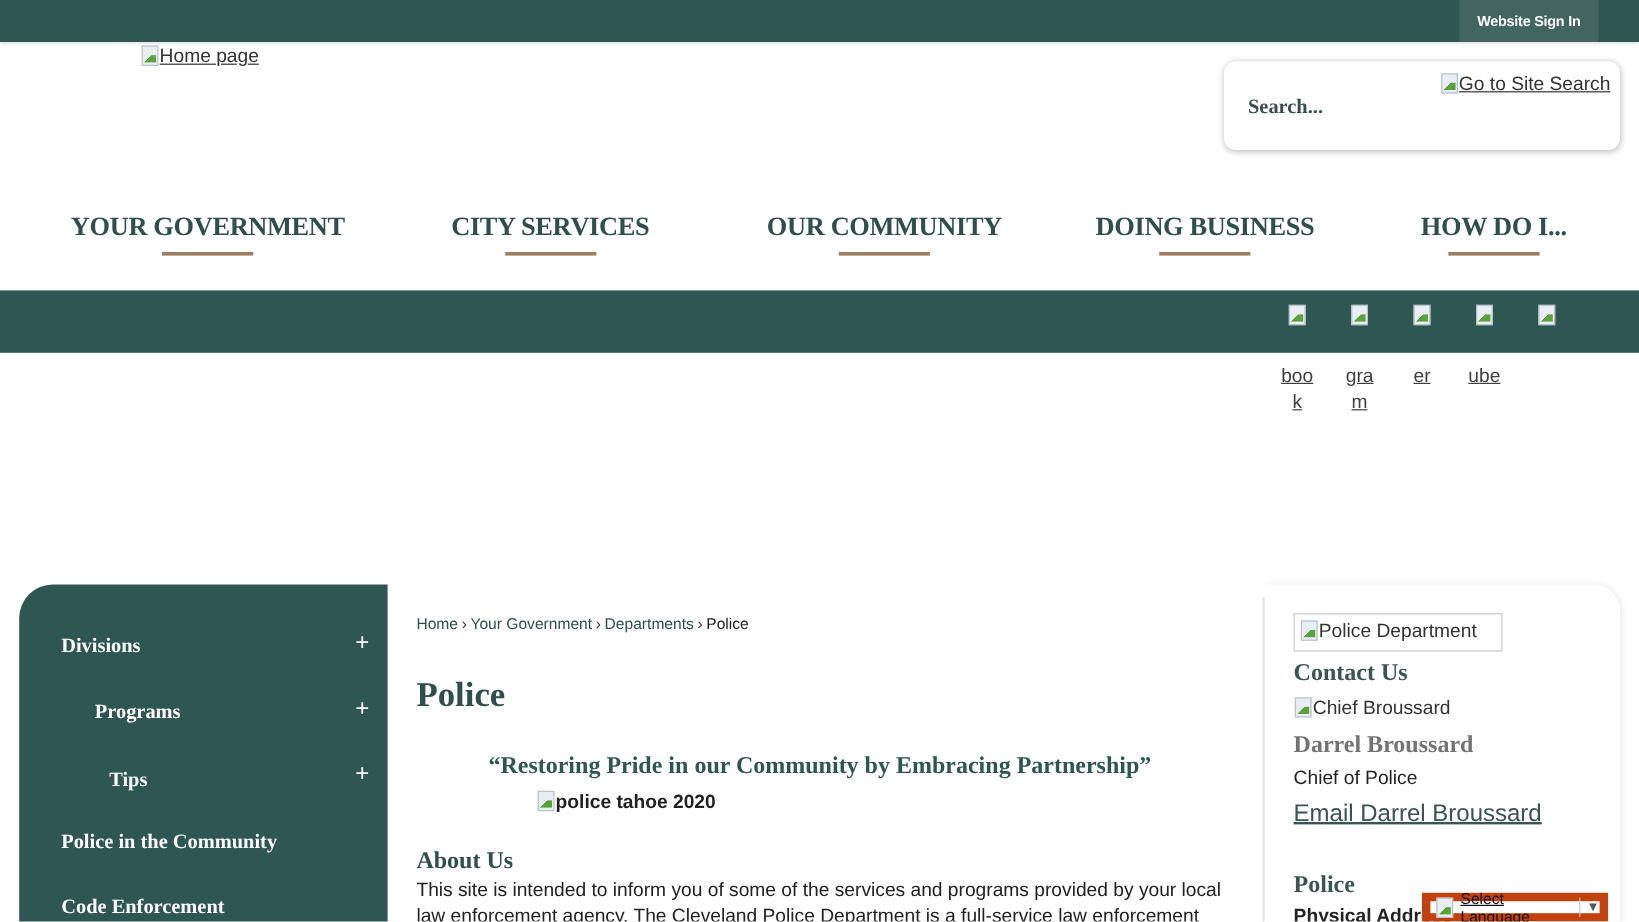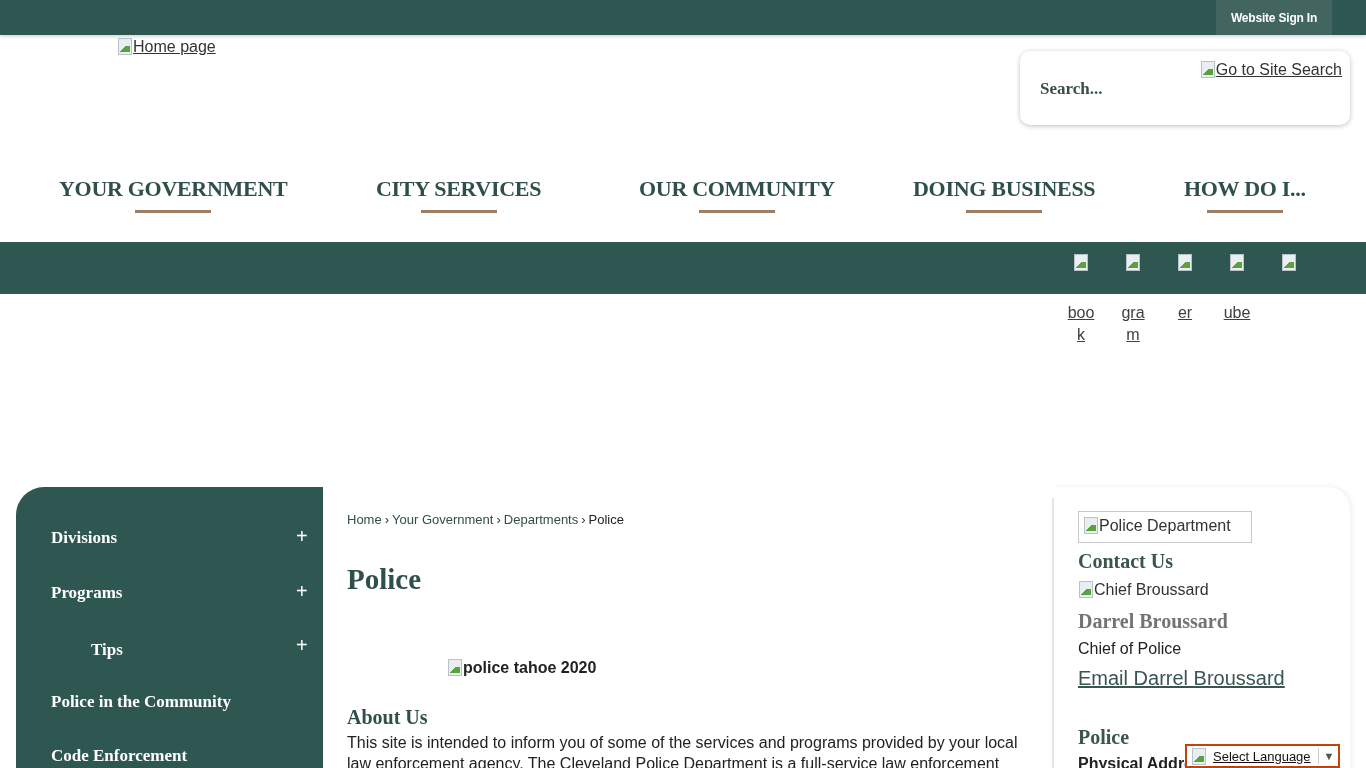--- a/index.html
+++ b/index.html
@@ -47,21 +47,21 @@
   .contact-card { position: absolute; left: 1054px; top: 487px; width: 296px; height: 300px; border-top-right-radius: 22px; box-shadow: 2px -1px 4px rgba(0,0,0,0.06); }
   .dept-img { position: absolute; left: 24px; top: 24px; width: 174px; height: 32px; border: 1px solid #c8c8c8; font-size: 16px; color: #333; padding: 5px 4px; white-space: nowrap; }
   .contact-h { position: absolute; left: 24px; top: 63px; font-family: "Liberation Serif", serif; font-weight: bold; font-size: 20px; color: #3a5550; }
   .chief-img { position: absolute; left: 24px; top: 94px; font-size: 16px; color: #333; }
   .chief-name { position: absolute; left: 24px; top: 123px; font-family: "Liberation Serif", serif; font-weight: bold; font-size: 20px; color: #737373; }
   .chief-title { position: absolute; left: 24px; top: 153px; font-size: 16px; color: #222; }
   .chief-email { position: absolute; left: 24px; top: 180px; font-size: 20px; color: #3a5550; text-decoration: underline; }
   .police-h { position: absolute; left: 24px; top: 239px; font-family: "Liberation Serif", serif; font-weight: bold; font-size: 20px; color: #3a5550; }
   .phys-addr { position: absolute; left: 24px; top: 268px; font-size: 16px; font-weight: bold; color: #222; white-space: nowrap; }
 
-  .lang { position: absolute; left: 1185px; top: 744px; width: 155px; height: 24px; background: #fff; border: 2px solid #c2410c; display: flex; align-items: center; padding-left: 4px; }
+  .lang { position: absolute; left: 1185px; top: 744px; width: 155px; height: 24px; background: #fff; border: 7px solid #c2410c; display: flex; align-items: center; padding-left: 4px; }
   .lang .text { margin-left: 6px; font-size: 13px; color: #111; text-decoration: underline; }
   .lang .sep { width: 1px; height: 16px; background: #ccc; margin-left: 7px; }
   .lang .arrow { margin-left: 5px; font-size: 11px; color: #555; }
 </style>
 </head>
 <body>
 
 <div class="topbar">
   <a class="signin" style="text-decoration:none;">Website Sign In</a>
 </div>
@@ -88,33 +88,34 @@
 <div class="band"></div>
 <a class="social" style="left:1066px;"><span class="broken-img"></span><span class="label">book</span></a>
 <a class="social" style="left:1118px;"><span class="broken-img"></span><span class="label">gram</span></a>
 <a class="social" style="left:1170px;"><span class="broken-img"></span><span class="label">er</span></a>
 <a class="social" style="left:1222px;"><span class="broken-img"></span><span class="label">ube</span></a>
 <a class="social" style="left:1274px;"><span class="broken-img"></span><span class="label"></span></a>
 
 <aside class="sidenav">
   <a class="nav-item" style="top:41px;">Divisions</a>
   <span class="plus" style="top:38px;">+</span>
-  <a class="nav-item" style="top:96px;">Programs</a>
+  <a class="nav-item" style="top:96px;margin-left:28px;">Programs</a>
   <span class="plus" style="top:93px;">+</span>
   <a class="nav-item" style="top:153px;margin-left:40px;">Tips</a>
   <span class="plus" style="top:147px;">+</span>
   <a class="nav-item" style="top:205px;">Police in the Community</a>
   <a class="nav-item" style="top:259px;">Code Enforcement</a>
 </aside>
 
 <main class="content">
   <div class="breadcrumb">
     <a style="color:#2f4f4a;text-decoration:none;">Home</a><span class="sep">›</span><a style="color:#2f4f4a;text-decoration:none;">Your Government</a><span class="sep">›</span><a style="color:#2f4f4a;text-decoration:none;">Departments</a><span class="sep">›</span><span class="current">Police</span>
   </div>
   <h1 class="page-title">Police</h1>
+  <div class="motto">“Restoring Pride in our Community by Embracing Partnership”</div>
   <div class="tahoe"><span class="broken-img"></span><span>police tahoe 2020</span></div>
   <h2 class="about-h">About Us</h2>
   <p class="about-p">This site is intended to inform you of some of the services and programs provided by your local law enforcement agency. The Cleveland Police Department is a full-service law enforcement</p>
 </main>
 
 <div class="divider"></div>
 
 <aside class="contact-card">
   <div class="dept-img"><span class="broken-img"></span><span>Police Department</span></div>
   <h3 class="contact-h">Contact Us</h3>

